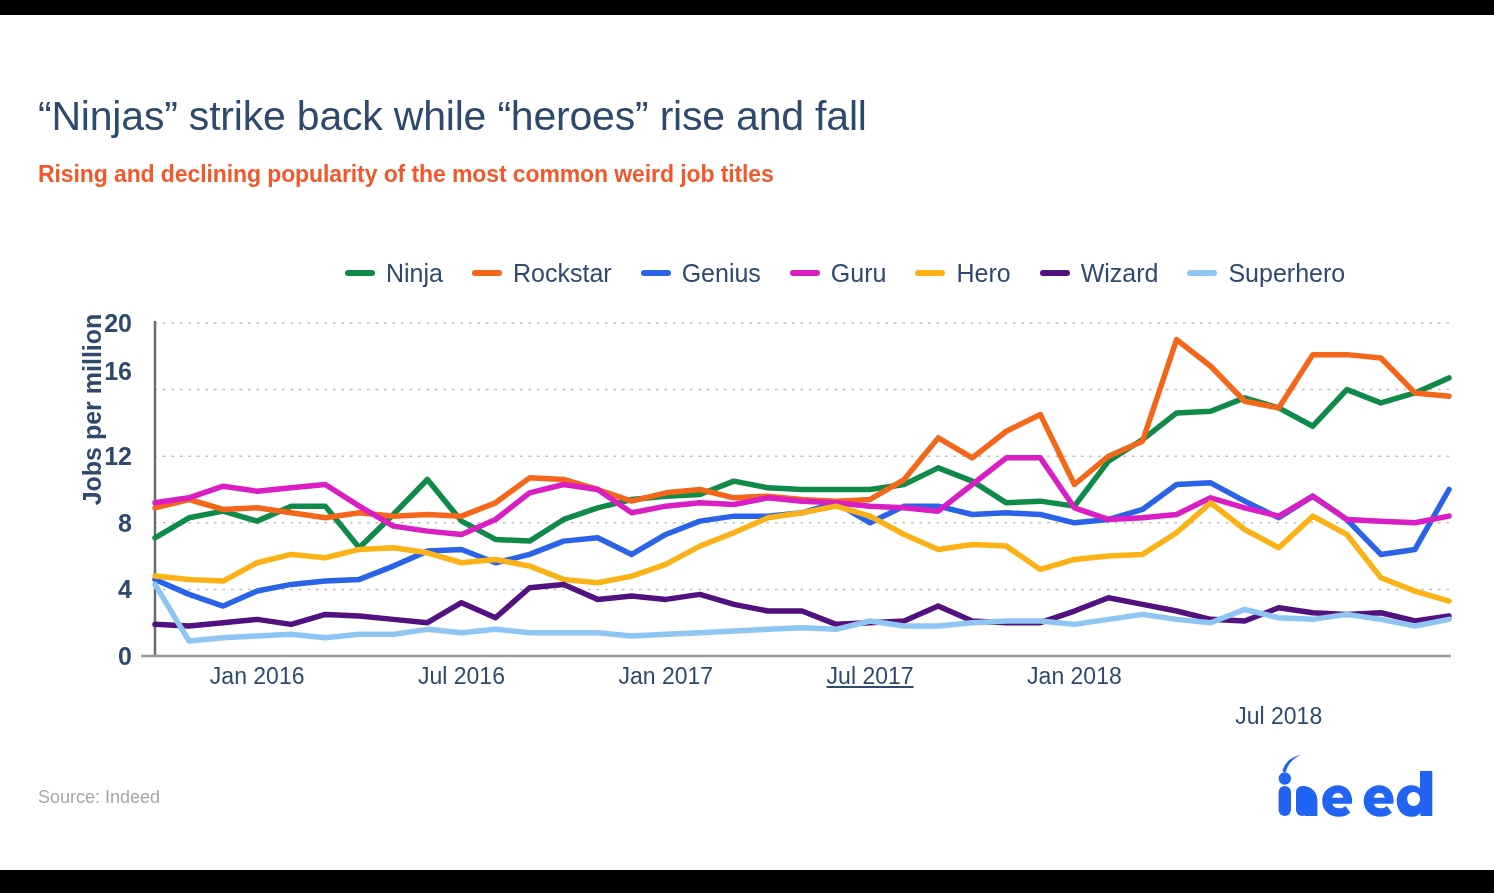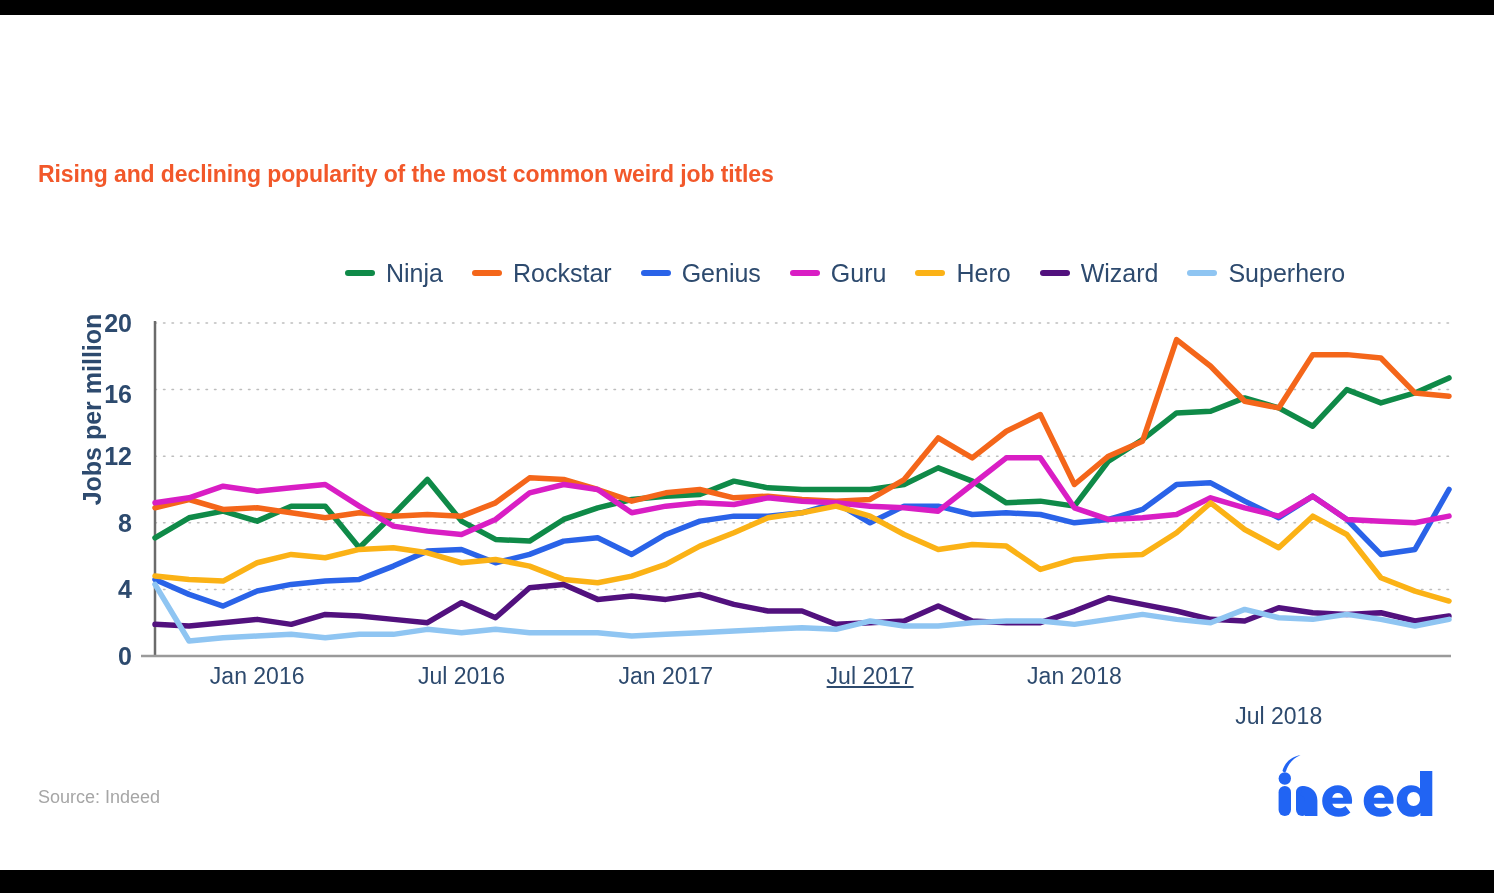--- a/index.html
+++ b/index.html
@@ -104,20 +104,21 @@
     left: 1268px; top: 738px;
     width: 190px; height: 66px;
   }
   #logo svg { display: block; }
 </style>
 </head>
 <body>
 
 <div id="slide">
 
+  <div id="title">“Ninjas” strike back while “heroes” rise and fall</div>
   <div id="legend">
       <div class="legend-item">
         <span class="legend-swatch" style="background: rgb(15, 138, 72);"></span>
         <span class="legend-label">Ninja</span>
       </div>
       <div class="legend-item">
         <span class="legend-swatch" style="background: rgb(244, 102, 26);"></span>
         <span class="legend-label">Rockstar</span>
       </div>
       <div class="legend-item">
@@ -144,21 +145,21 @@
 
   <div id="subtitle">Rising and declining popularity of the most common weird job titles</div>
 
   <div id="ylabel">Jobs per million</div>
 
   <div id="yticks">
       <div class="ytick" style="top: 641px;">0</div>
       <div class="ytick" style="top: 574.4px;">4</div>
       <div class="ytick" style="top: 507.8px;">8</div>
       <div class="ytick" style="top: 441.2px;">12</div>
-      <div class="ytick" style="top: 379px;">16</div>
+      <div class="ytick" style="top: 356px;">16</div>
       <div class="ytick" style="top: 308px;">20</div>
     </div>
 
   <div id="plot-wrap">
     <svg id="chart-svg" width="1494" height="855">
         <line x1="146" y1="574.4" x2="1440" y2="574.4" stroke="#bdbdbd" stroke-width="1.5" stroke-dasharray="1.5 7" stroke-linecap="round"></line>
         <line x1="146" y1="507.79999999999995" x2="1440" y2="507.79999999999995" stroke="#bdbdbd" stroke-width="1.5" stroke-dasharray="1.5 7" stroke-linecap="round"></line>
         <line x1="146" y1="441.20000000000005" x2="1440" y2="441.20000000000005" stroke="#bdbdbd" stroke-width="1.5" stroke-dasharray="1.5 7" stroke-linecap="round"></line>
         <line x1="146" y1="374.59999999999997" x2="1440" y2="374.59999999999997" stroke="#bdbdbd" stroke-width="1.5" stroke-dasharray="1.5 7" stroke-linecap="round"></line>
         <line x1="146" y1="308" x2="1440" y2="308" stroke="#bdbdbd" stroke-width="1.5" stroke-dasharray="1.5 7" stroke-linecap="round"></line>

